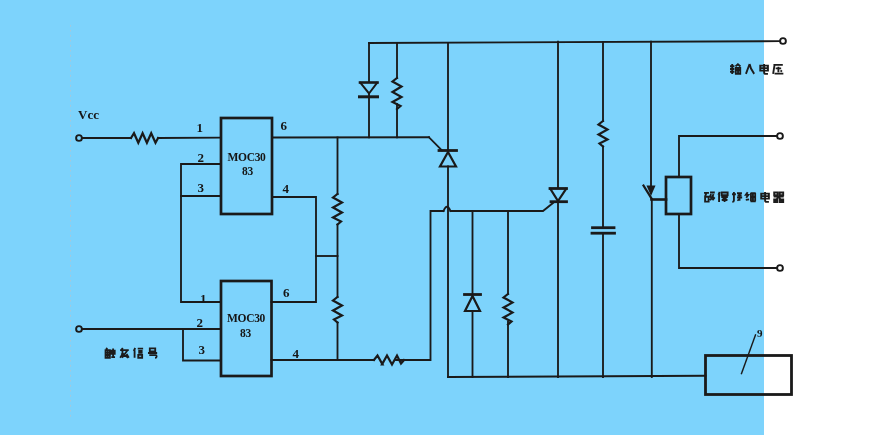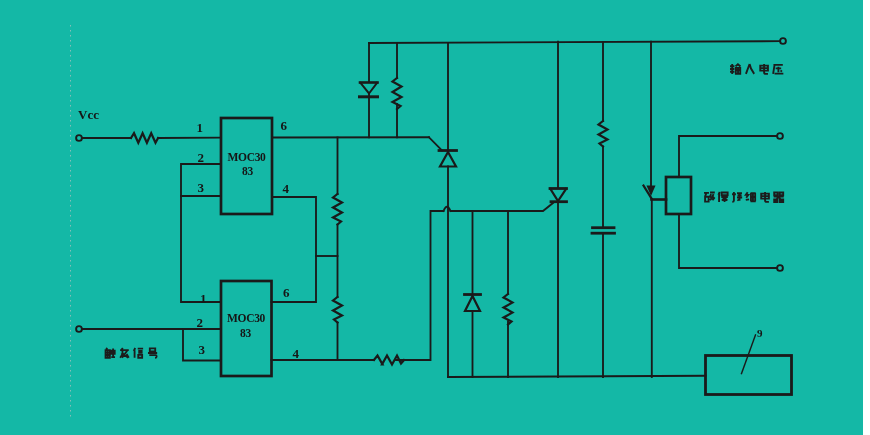--- a/index.html
+++ b/index.html
@@ -1,16 +1,16 @@
 <!DOCTYPE html>
 <html><head>
 <meta charset="utf-8">
 <style>
   html,body{margin:0;padding:0;background:#ffffff;}
-  .wrap{width:863px;height:435px;position:relative;background:#14b8a6;font-family:"Liberation Sans", sans-serif;}
+  .wrap{width:764px;height:435px;position:relative;background:#7dd3fc;font-family:"Liberation Sans", sans-serif;}
   svg{position:absolute;left:0;top:0;}
   text{fill:#161616;}
 </style>
 </head>
 <body>
 <div class="wrap">
 <svg width="870" height="435" viewBox="0 0 870 435">
 
   <line x1="70.5" y1="25" x2="70.5" y2="420" stroke="#c2c2c2" stroke-width="1" stroke-dasharray="1.5,3.5" opacity="0.65"></line>
 

